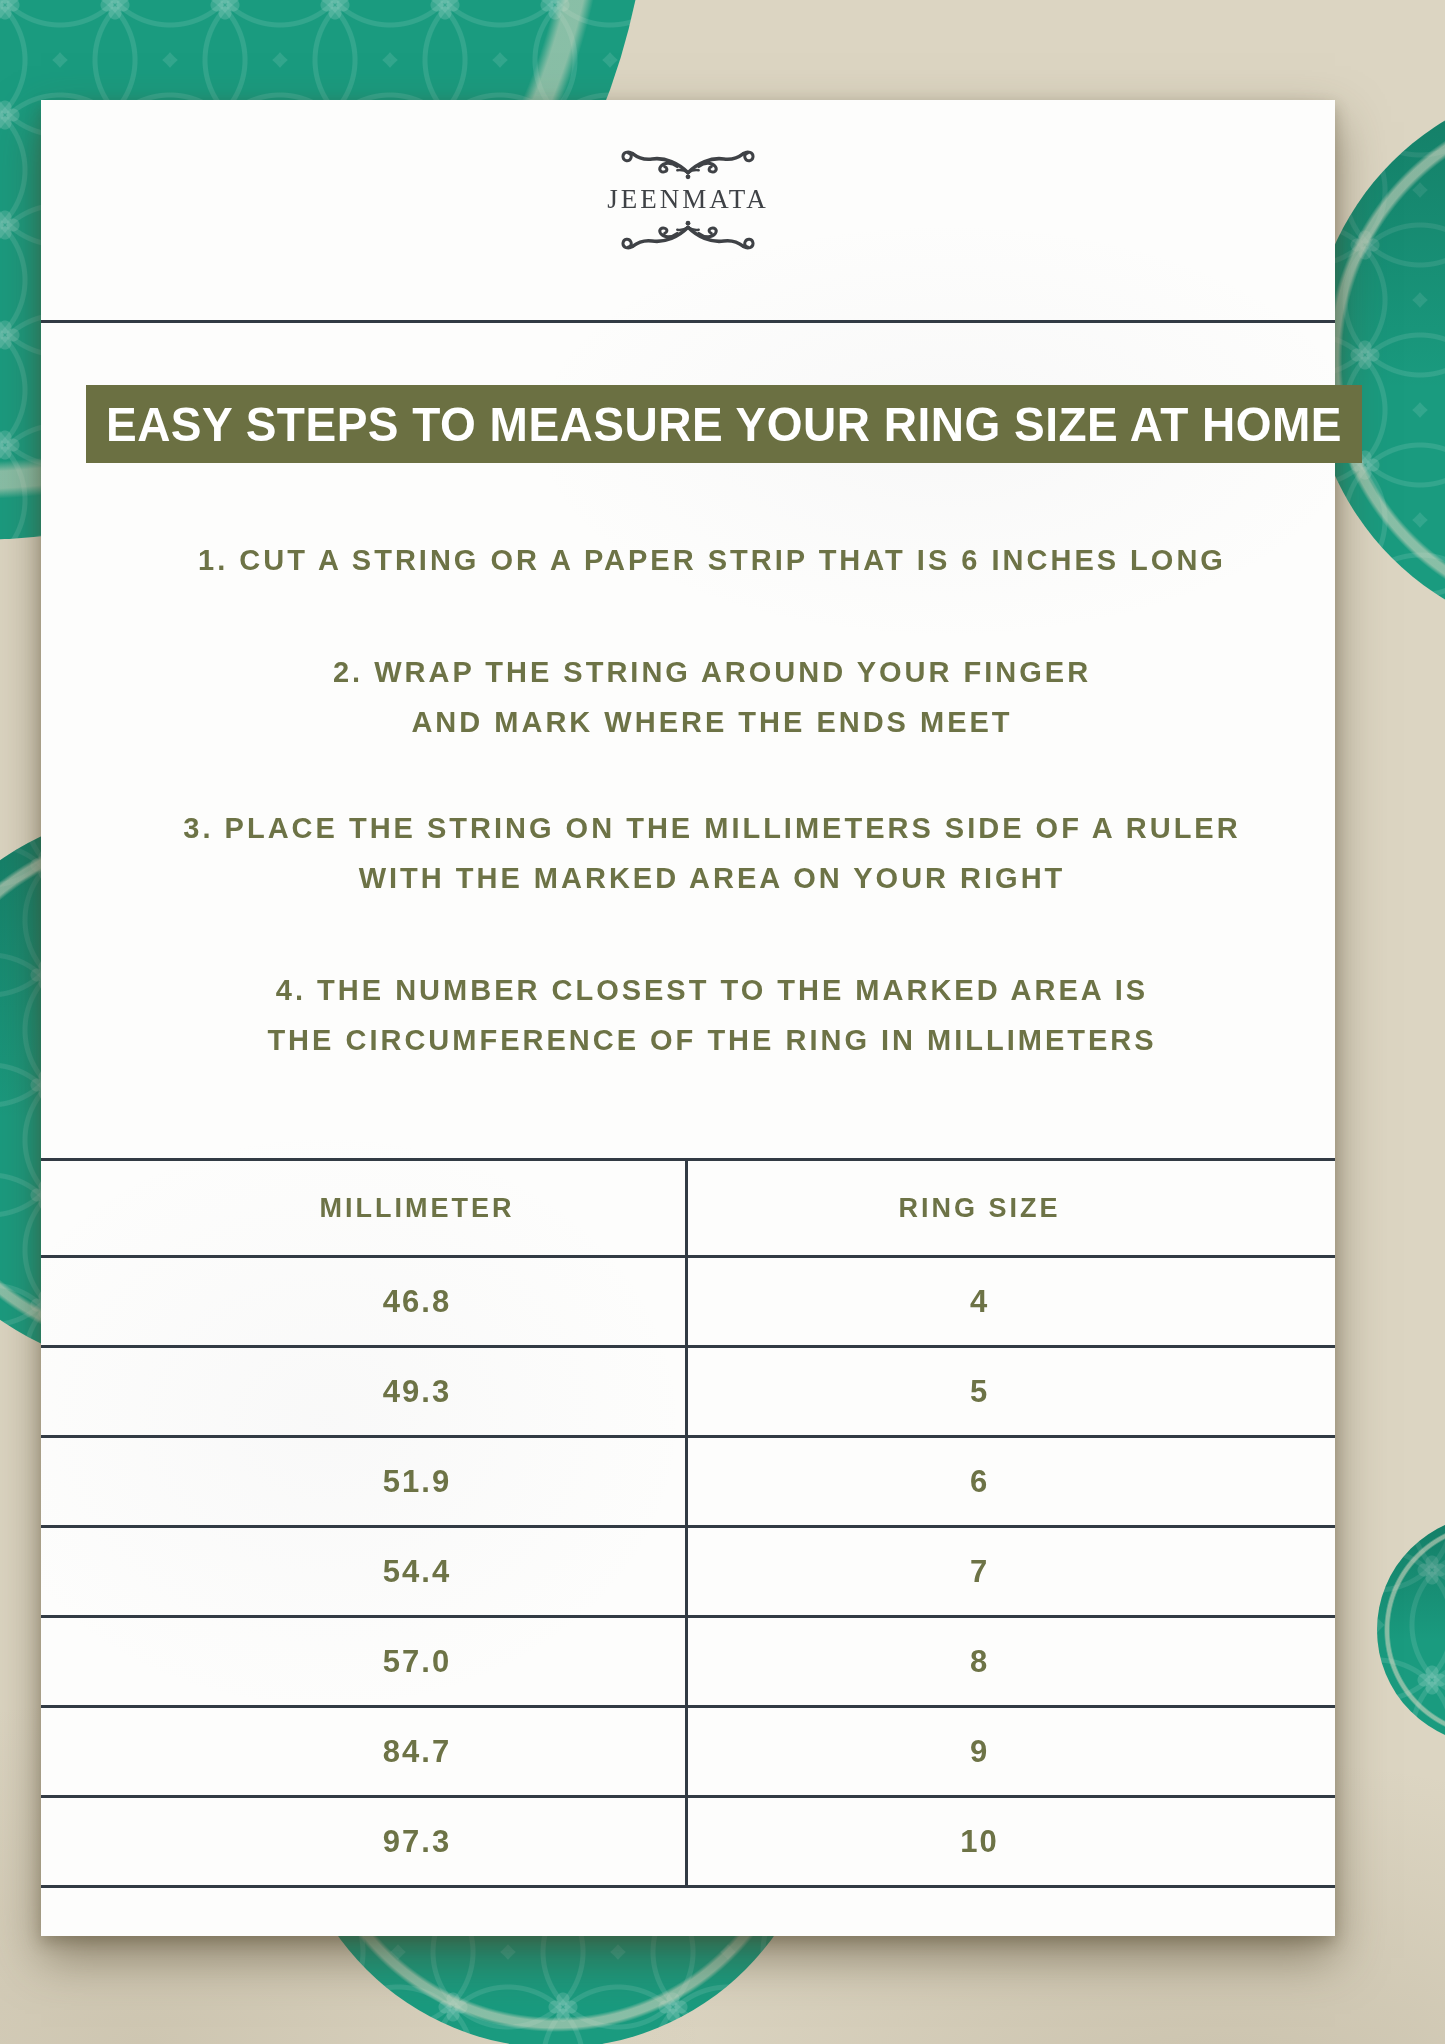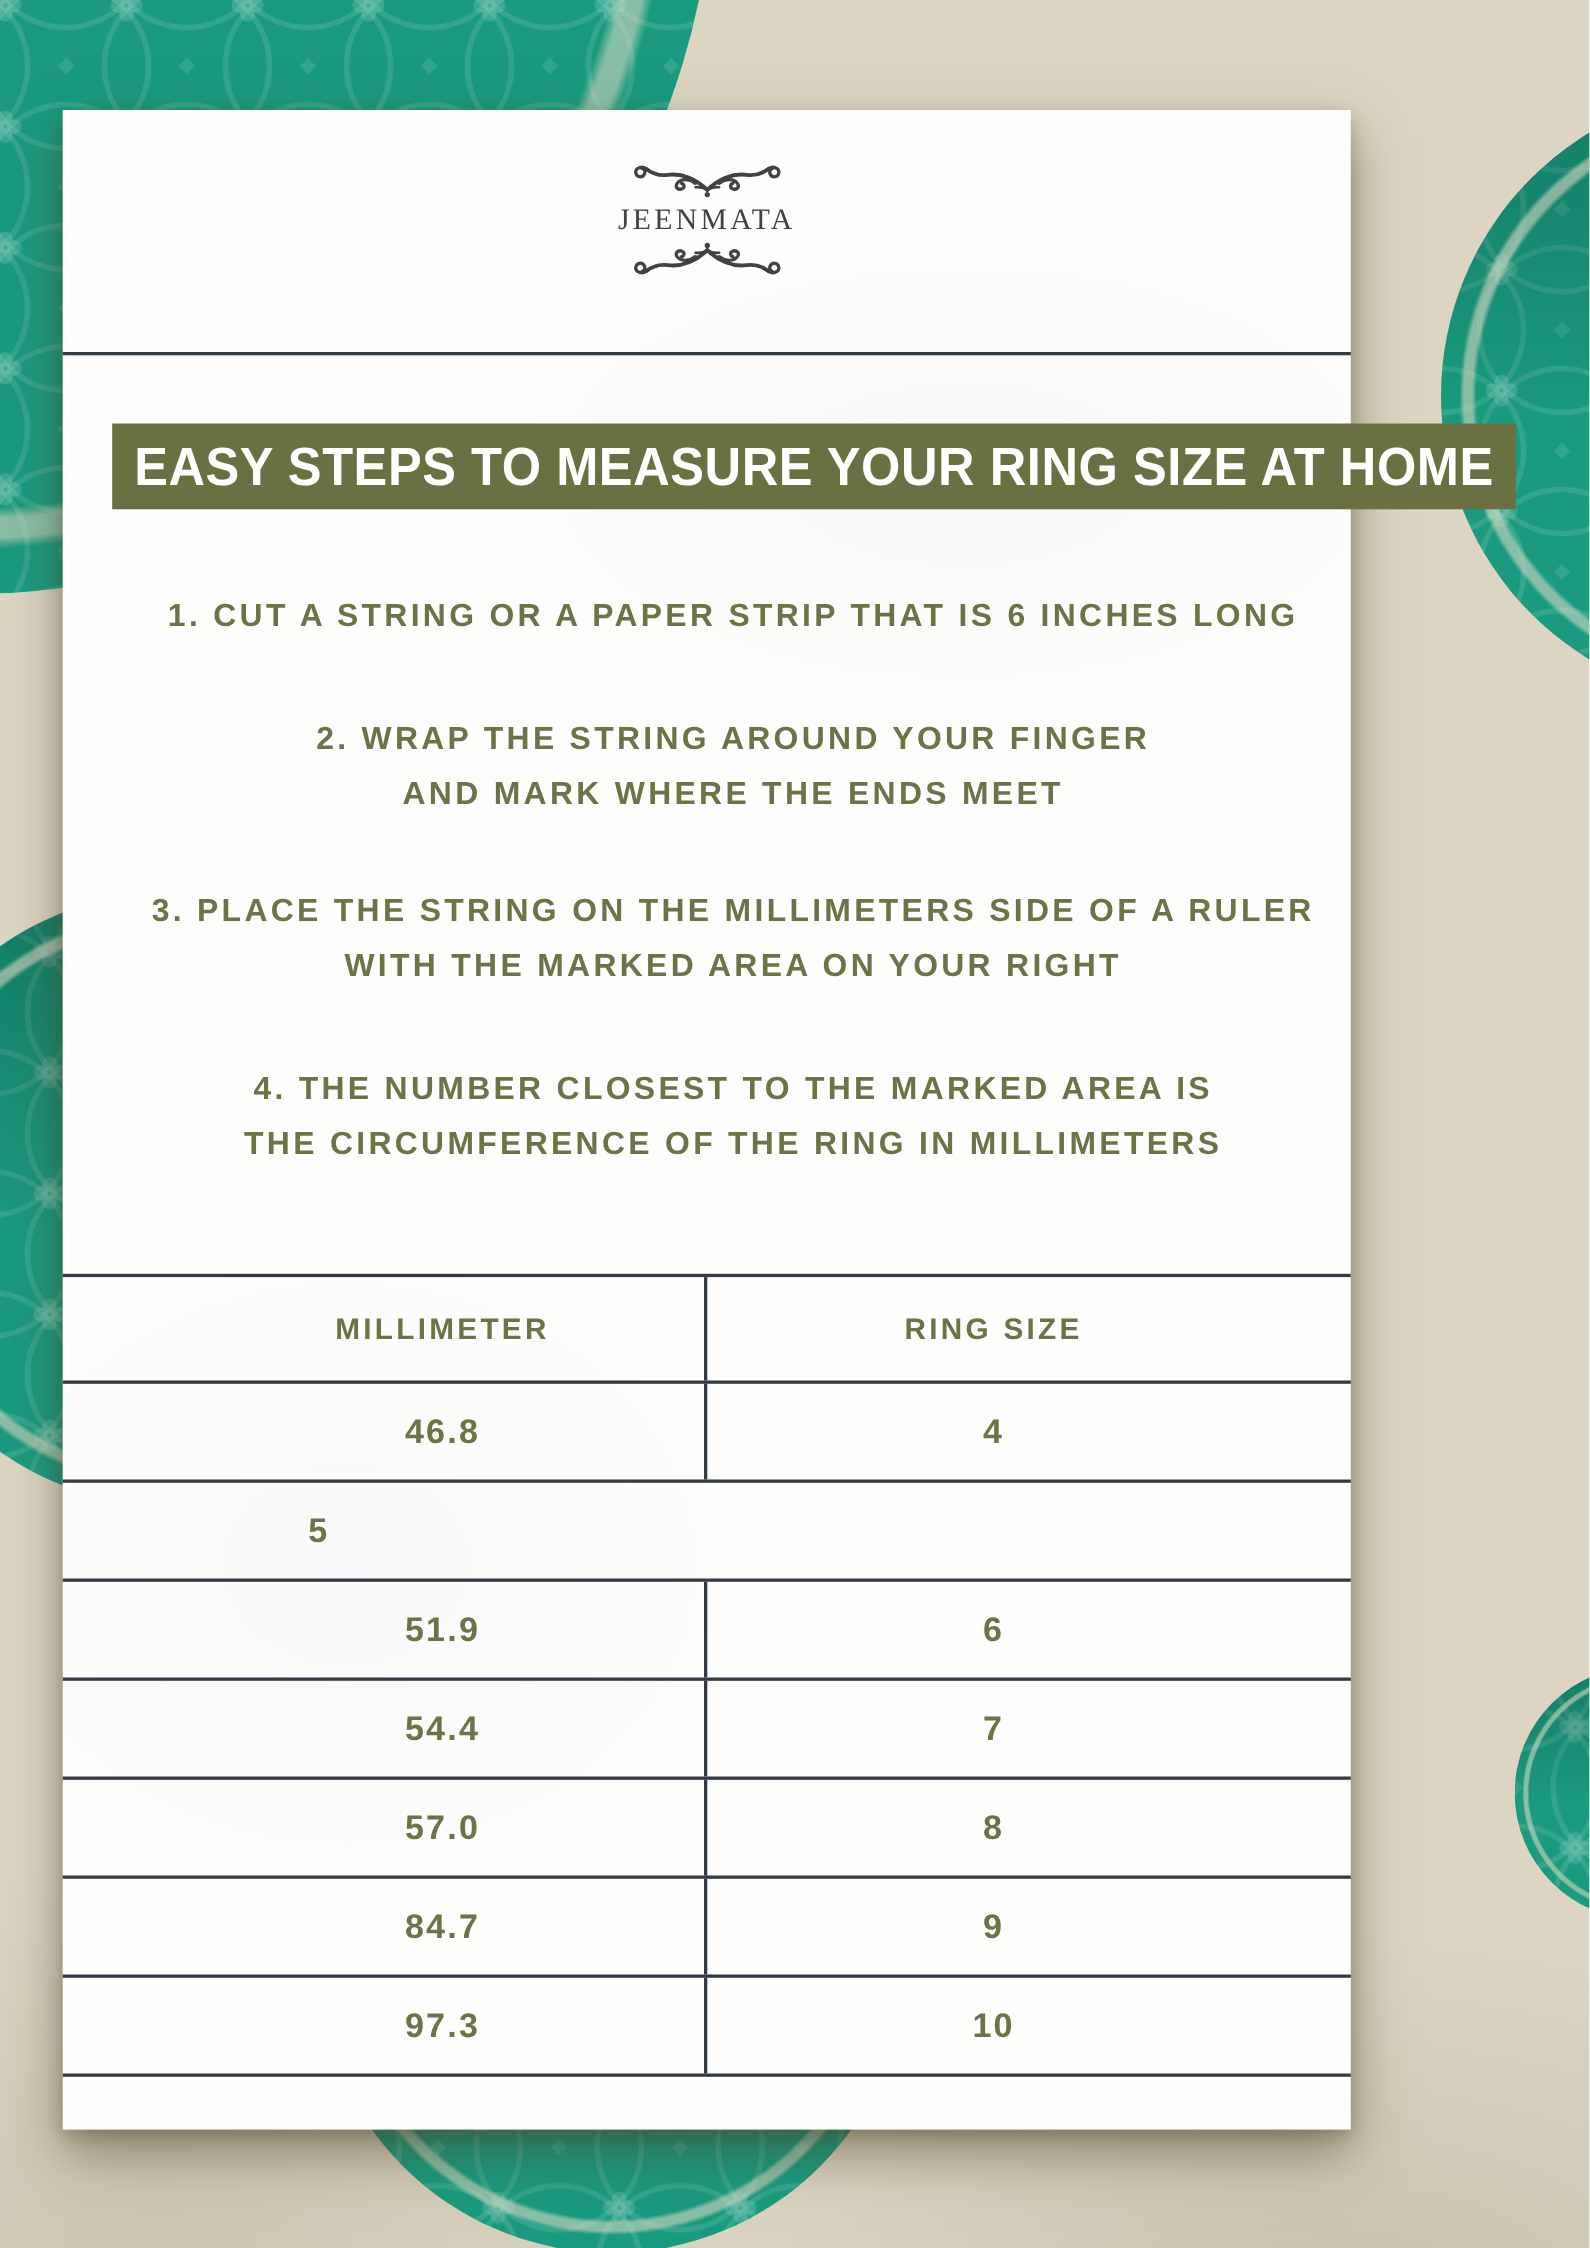--- a/index.html
+++ b/index.html
@@ -40,21 +40,21 @@
     background:radial-gradient(circle closest-side, transparent 0 88.5%, rgba(228,220,199,.55) 90% 92.5%, transparent 94%);
   }
   .blob-tl{left:-710px;top:-820px;width:1360px;height:1360px;}
   .blob-tr{left:1310px;top:80px;width:560px;height:560px;}
   .blob-ml{left:-120px;top:810px;width:560px;height:560px;}
   .blob-bc{left:288px;top:1512px;width:536px;height:536px;}
   .blob-br{left:1377px;top:1515px;width:230px;height:230px;}
 
   
   .card{
-    position:absolute;left:57px;top:100px;width:1171px;height:1836px;
+    position:absolute;left:41px;top:100px;width:1294px;height:1836px;
     background:
       radial-gradient(600px 300px at 70% 18%, rgba(170,170,185,.06), transparent 70%),
       radial-gradient(520px 420px at 22% 72%, rgba(170,170,185,.05), transparent 70%),
       #fdfdfc;
     box-shadow:0 22px 46px rgba(74,62,36,.50), 0 6px 14px rgba(74,62,36,.30);
     z-index:2;
   }
 
   
   .logo{
@@ -184,20 +184,23 @@
 
       <div class="t-row">
         <div class="t-cell c-left">
             <span class="txt num">46.8</span>
           </div>
         <div class="t-cell c-right">
             <span class="txt num">4</span>
           </div>
       </div>
       <div class="t-row">
+        <div class="t-cell c-left">
+            <span class="txt num">49.3</span>
+          </div>
         <div class="t-cell c-right">
             <span class="txt num">5</span>
           </div>
       </div>
       <div class="t-row">
         <div class="t-cell c-left">
             <span class="txt num">51.9</span>
           </div>
         <div class="t-cell c-right">
             <span class="txt num">6</span>

